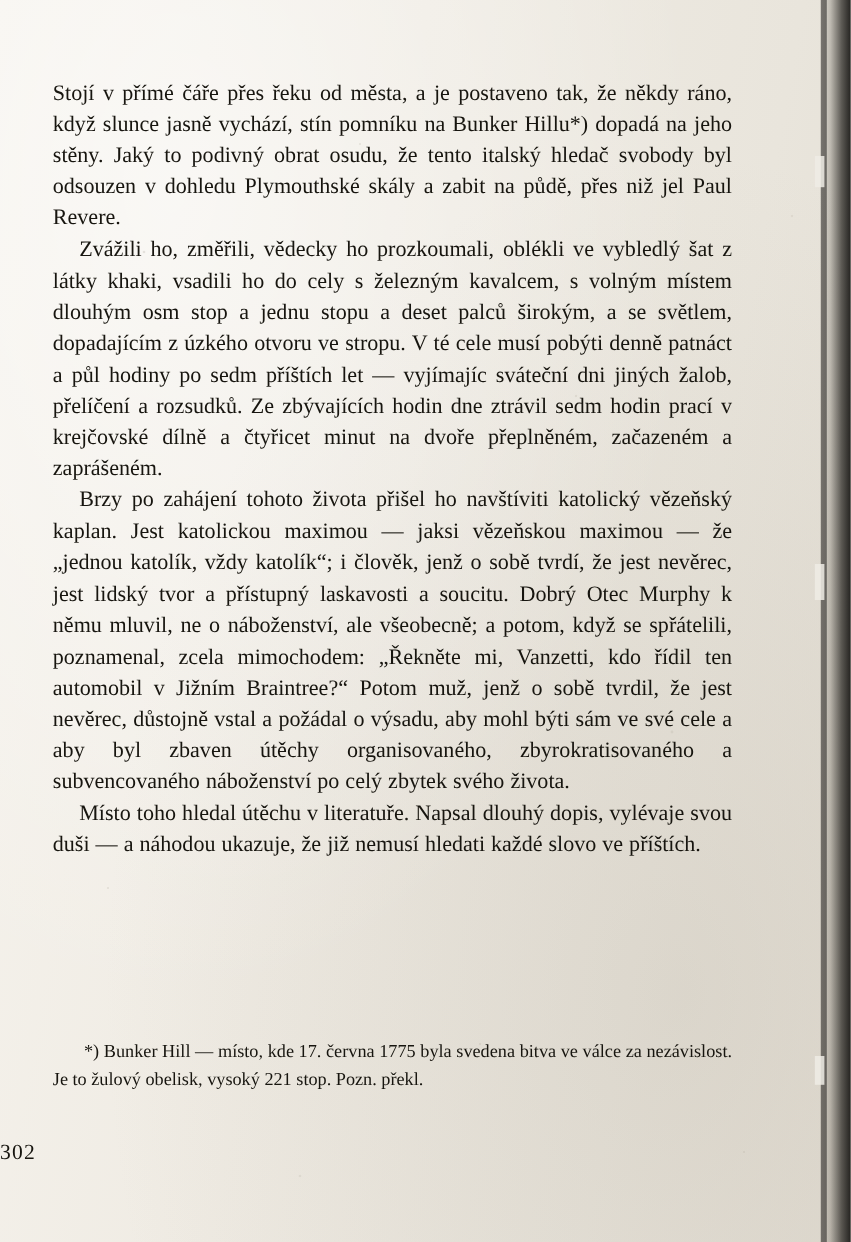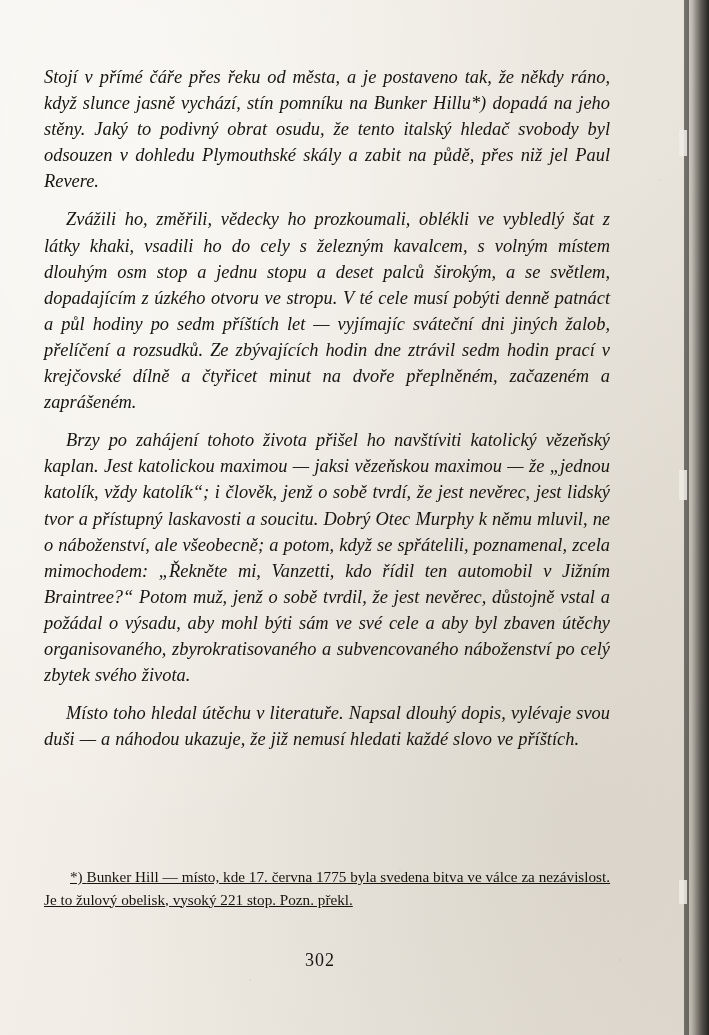--- a/index.html
+++ b/index.html
@@ -54,35 +54,34 @@
     right: 22px;
     width: 8px;
     background: #efece5;
     opacity: 0.85;
   }
   .text-column {
     position: absolute;
     left: 44px;
     top: 64px;
     width: 566px;
-    font-style: italic;
   }
   p.body {
     margin: 0;
     font-size: 18.4px;
     line-height: 26.1px;
     color: #17150f;
     text-align: justify;
     text-indent: 0;
     letter-spacing: 0.0px;
     word-spacing: 0.4px;
     text-rendering: optimizeLegibility;
   }
   p.body + p.body {
-    margin-top: 12px;
+    margin-top: 0px;
   }
   p.body.indent {
     text-indent: 22px;
   }
   .footnote-rule {
     position: absolute;
     left: 44px;
     top: 855px;
     width: 190px;
     height: 1px;
@@ -95,28 +94,26 @@
     top: 866px;
     width: 566px;
     font-size: 15.2px;
     line-height: 22.6px;
     color: #17150f;
     text-align: justify;
   }
   .footnote .fn-first {
     text-indent: 26px;
     display: block;
-    text-decoration: underline;
   }
   .page-number {
     position: absolute;
     left: 0;
     top: 950px;
     width: 640px;
-    text-align: center;
     font-size: 18px;
     color: #17150f;
     letter-spacing: 1px;
   }
 </style>
 </head>
 <body>
 
 <div class="page">
 

